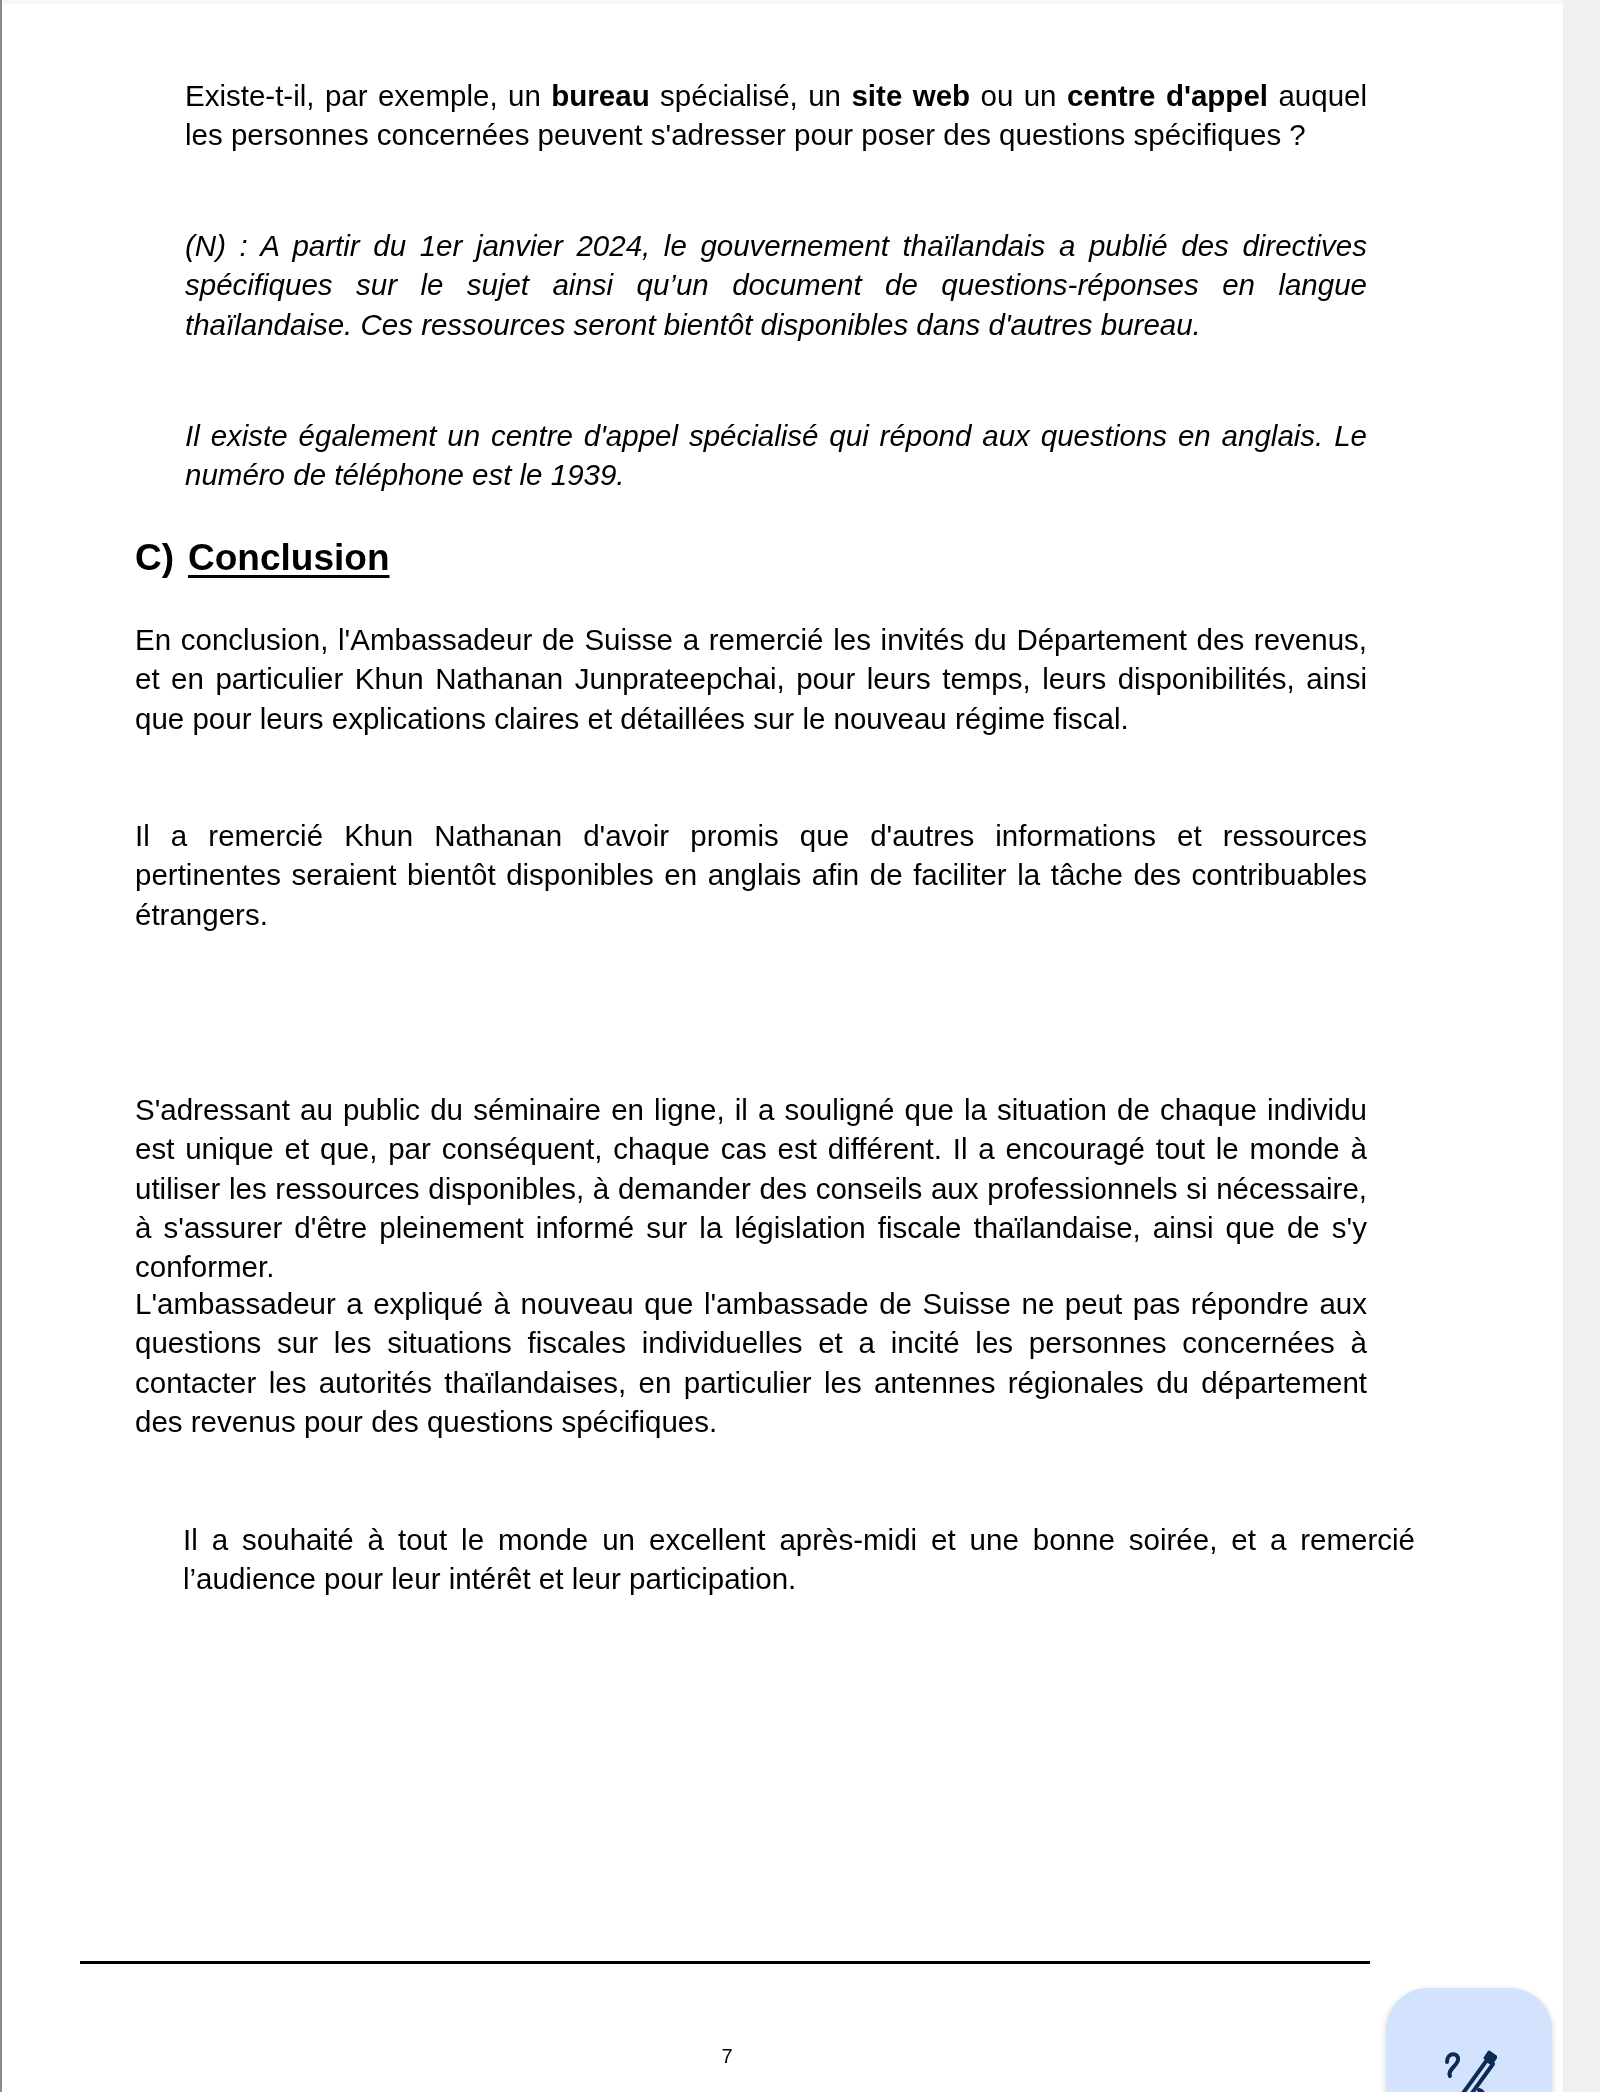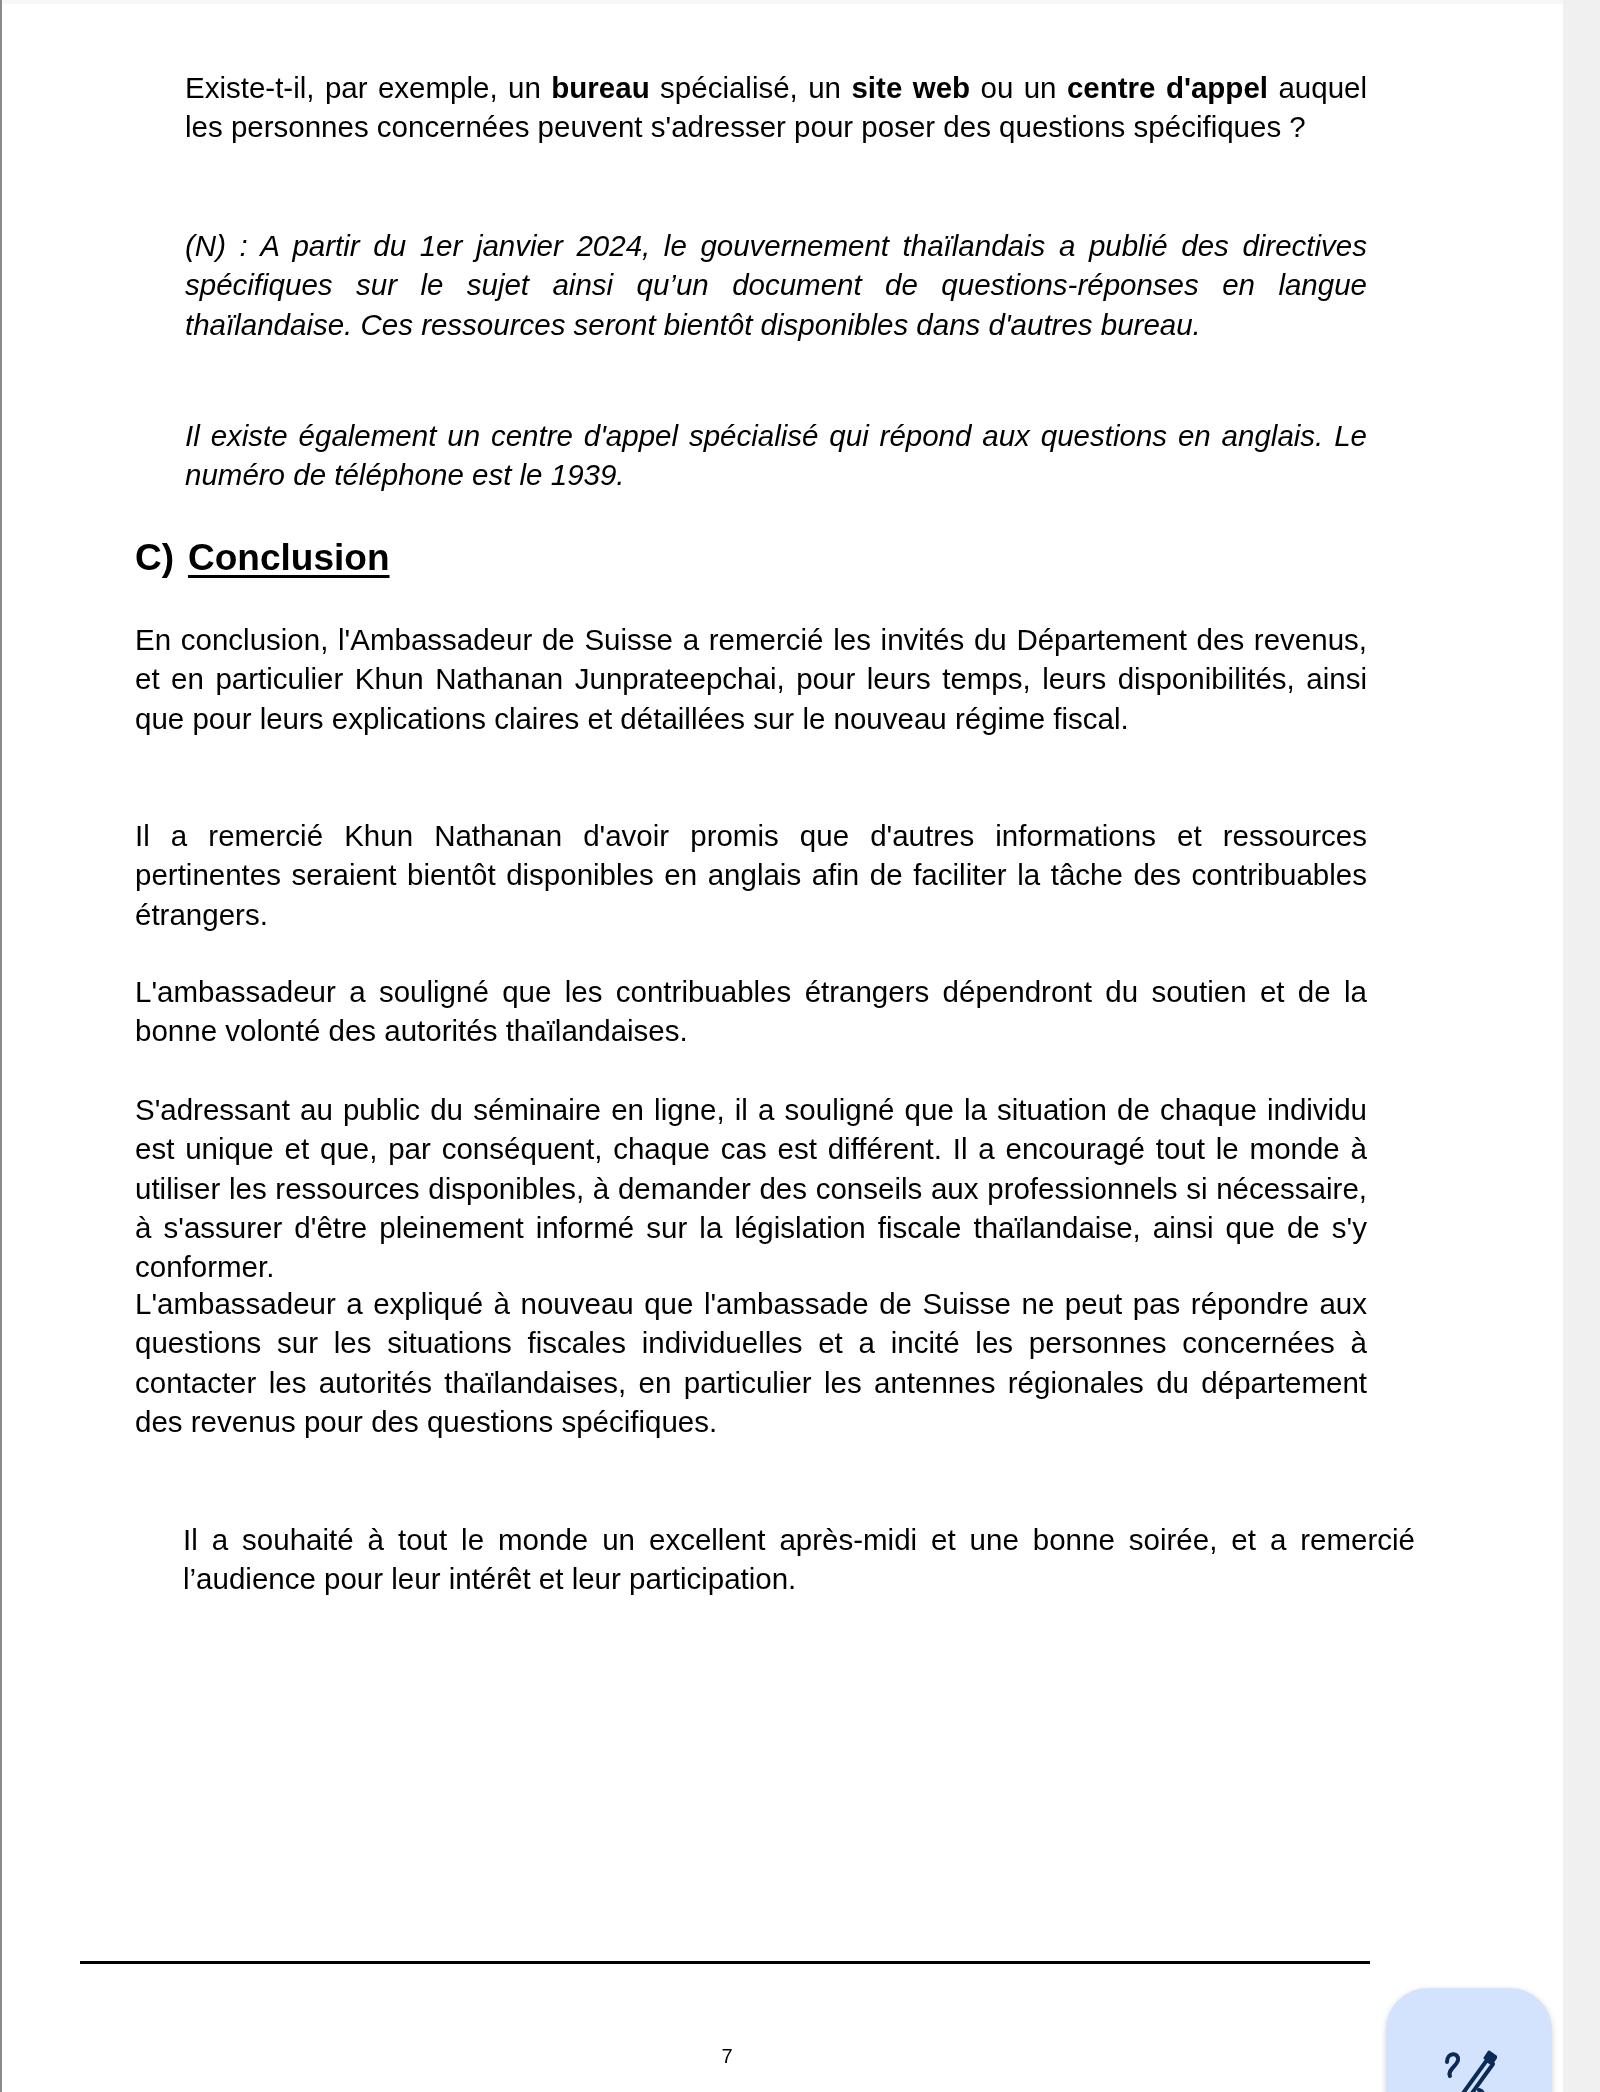--- a/index.html
+++ b/index.html
@@ -95,33 +95,32 @@
     width: 56px;
     height: 56px;
   }
 </style>
 </head>
 <body>
 
 <div class="page">
   <div class="top-strip"></div>
 
-  <p class="text-block indent last-line-left" style="top:68px;"><span>Existe-t-il, par exemple, un </span><b>bureau</b><span> spécialisé, un </span><b>site web</b><span> ou un </span><b>centre d'appel</b><span> auquel les personnes concernées peuvent s'adresser pour poser des questions spécifiques ?</span></p>
+  <p class="text-block indent last-line-left" style="top:76px;"><span>Existe-t-il, par exemple, un </span><b>bureau</b><span> spécialisé, un </span><b>site web</b><span> ou un </span><b>centre d'appel</b><span> auquel les personnes concernées peuvent s'adresser pour poser des questions spécifiques ?</span></p>
 
   <p class="text-block indent italic last-line-left" style="top:226px;">(N) : A partir du 1er janvier 2024, le gouvernement thaïlandais a publié des directives spécifiques sur le sujet ainsi qu’un document de questions-réponses en langue thaïlandaise. Ces ressources seront bientôt disponibles dans d'autres bureau.</p>
 
   <p class="text-block indent italic last-line-left" style="top:416px;">Il existe également un centre d'appel spécialisé qui répond aux questions en anglais. Le numéro de téléphone est le 1939.</p>
 
   <h2 class="heading"><span class="h-letter">C)</span><span class="h-title">Conclusion</span></h2>
 
   <p class="text-block body last-line-left" style="top:620px;">En conclusion, l'Ambassadeur de Suisse a remercié les invités du Département des revenus, et en particulier Khun Nathanan Junprateepchai, pour leurs temps, leurs disponibilités, ainsi que pour leurs explications claires et détaillées sur le nouveau régime fiscal.</p>
 
   <p class="text-block body last-line-left" style="top:816px;">Il a remercié Khun Nathanan d'avoir promis que d'autres informations et ressources pertinentes seraient bientôt disponibles en anglais afin de faciliter la tâche des contribuables étrangers.</p>
 
-  <p class="text-block body last-line-left" style="top:972px;">L'ambassadeur a souligné que les contribuables étrangers dépendront du soutien et de la bonne volonté des autorités thaïlandaises.</p>
 
   <p class="text-block body last-line-left" style="top:1090px;">S'adressant au public du séminaire en ligne, il a souligné que la situation de chaque individu est unique et que, par conséquent, chaque cas est différent. Il a encouragé tout le monde à utiliser les ressources disponibles, à demander des conseils aux professionnels si nécessaire, à s'assurer d'être pleinement informé sur la législation fiscale thaïlandaise, ainsi que de s'y conformer.</p>
 
   <p class="text-block body last-line-left" style="top:1284px;">L'ambassadeur a expliqué à nouveau que l'ambassade de Suisse ne peut pas répondre aux questions sur les situations fiscales individuelles et a incité les personnes concernées à contacter les autorités thaïlandaises, en particulier les antennes régionales du département des revenus pour des questions spécifiques.</p>
 
   <p class="text-block body last-line-left" style="top:1520px;margin-left:48px;">Il a souhaité à tout le monde un excellent après-midi et une bonne soirée, et a remercié l’audience pour leur intérêt et leur participation.</p>
 
   <div class="footer-rule"></div>
   <div class="page-number">7</div>
 </div>

